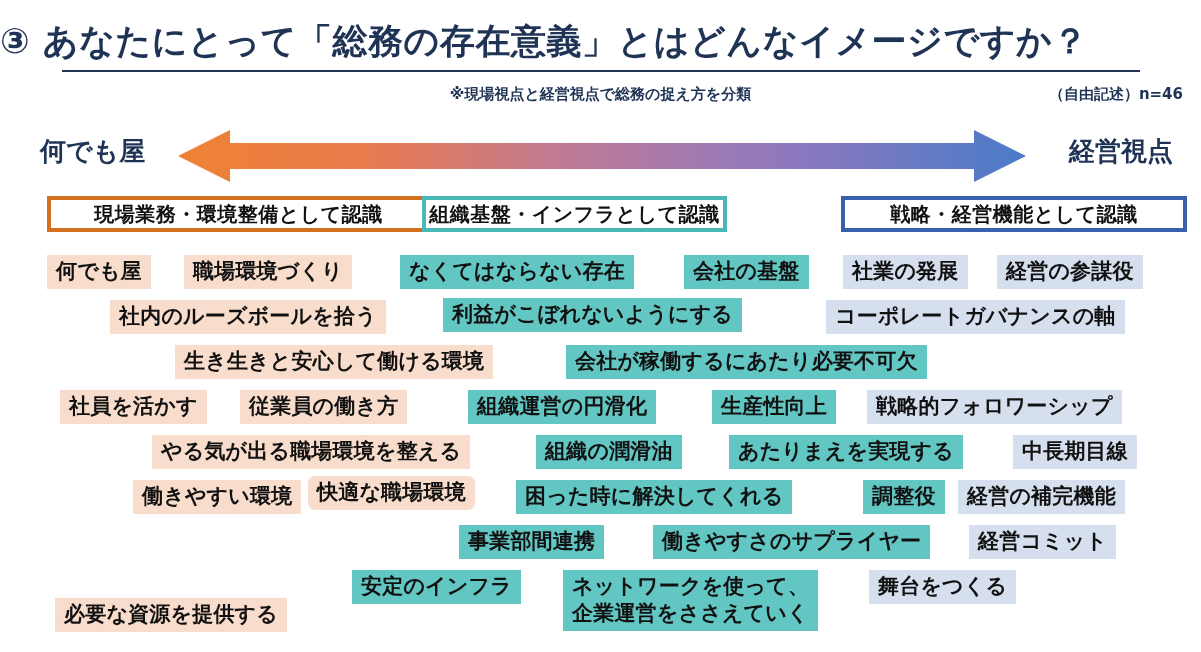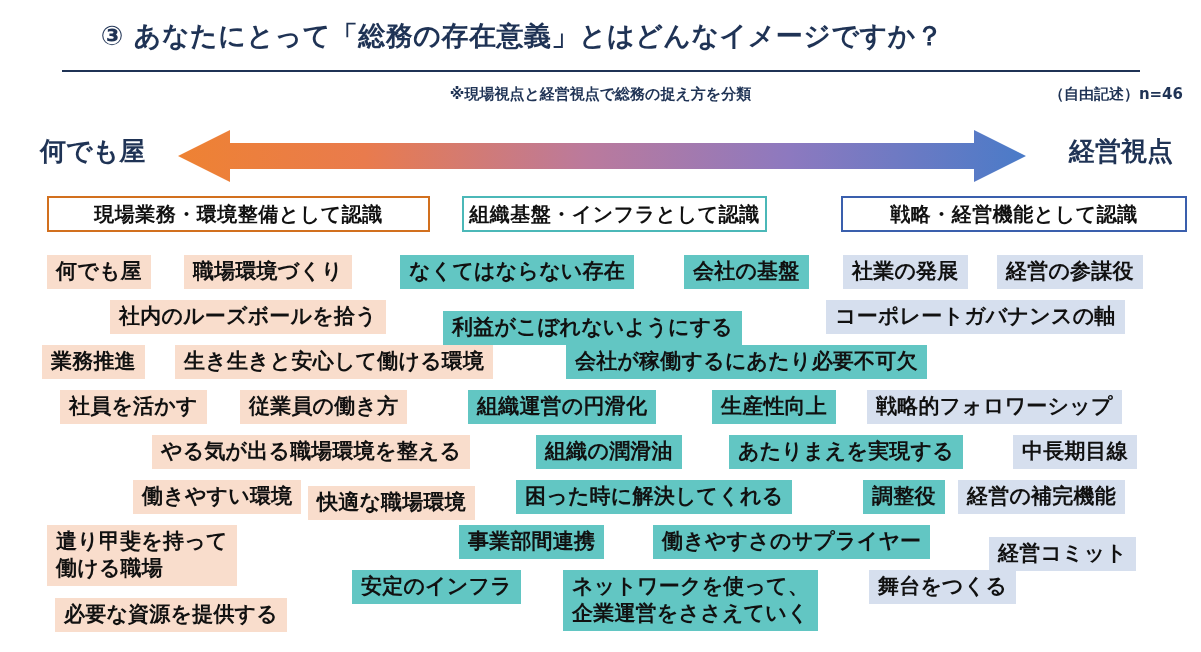--- a/index.html
+++ b/index.html
@@ -17,21 +17,21 @@
     color: #111111;
   }
 
   
   .slide-title {
     position: absolute;
     top: 18px;
     left: 0;
     width: 1044px;
     text-align: center;
-    font-size: 27px;
+    font-size: 35px;
     font-weight: bold;
     letter-spacing: 0.5px;
     color: #1f3355;
     white-space: nowrap;
   }
   .title-rule {
     position: absolute;
     top: 70px;
     left: 62px;
     width: 1078px;
@@ -91,33 +91,33 @@
     top: 196px;
     left: 0;
     width: 1201px;
     height: 38px;
   }
   .cat-box {
     position: absolute;
     top: 0;
     height: 36px;
     box-sizing: border-box;
-    border: 2px solid #3b82f6;
+    border: 4px solid #3b82f6;
     background: #ffffff;
     display: flex;
     align-items: center;
     justify-content: center;
     font-size: 20px;
     font-weight: bold;
     color: #111111;
     white-space: nowrap;
     letter-spacing: 0.5px;
   }
   .cat-box.c0 { left: 47px;  width: 383px; border-color: #d2701e; }
-  .cat-box.c1 { left: 462px; width: 305px; border-color: #4bb8b8; }
+  .cat-box.c1 { left: 422px; width: 305px; border-color: #4bb8b8; }
   .cat-box.c2 { left: 841px; width: 346px; border-color: #3a5fad; }
 
   
   .tag-field {
     position: absolute;
     top: 246px;
     left: 0;
     width: 1201px;
     height: 406px;
   }
@@ -168,42 +168,39 @@
 </div>
 
 <div class="tag-field" id="tag-field">
     <div class="tag field" style="left: 47px; top: 9px;">何でも屋</div>
     <div class="tag field" style="left: 184px; top: 9px;">職場環境づくり</div>
     <div class="tag infra" style="left: 400px; top: 9px;">なくてはならない存在</div>
     <div class="tag infra" style="left: 684px; top: 9px;">会社の基盤</div>
     <div class="tag mgmt" style="left: 843px; top: 9px;">社業の発展</div>
     <div class="tag mgmt" style="left: 997px; top: 9px;">経営の参謀役</div>
     <div class="tag field" style="left: 110px; top: 54px;">社内のルーズボールを拾う</div>
-    <div class="tag infra" style="left: 443px; top: 65px;">利益がこぼれないようにする</div>
+    <div class="tag infra" style="left: 443px; top: 52px;">利益がこぼれないようにする</div>
     <div class="tag mgmt" style="left: 826px; top: 54px;">コーポレートガバナンスの軸</div>
-    <div class="tag field" style="left: 42px; top: 99px;">業務推進</div>
     <div class="tag field" style="left: 175px; top: 99px;">生き生きと安心して働ける環境</div>
     <div class="tag infra" style="left: 566px; top: 99px;">会社が稼働するにあたり必要不可欠</div>
     <div class="tag field" style="left: 60px; top: 144px;">社員を活かす</div>
     <div class="tag field" style="left: 240px; top: 144px;">従業員の働き方</div>
     <div class="tag infra" style="left: 468px; top: 144px;">組織運営の円滑化</div>
     <div class="tag infra" style="left: 712px; top: 144px;">生産性向上</div>
     <div class="tag mgmt" style="left: 867px; top: 144px;">戦略的フォロワーシップ</div>
     <div class="tag field" style="left: 152px; top: 189px;">やる気が出る職場環境を整える</div>
     <div class="tag infra" style="left: 536px; top: 189px;">組織の潤滑油</div>
     <div class="tag infra" style="left: 729px; top: 189px;">あたりまえを実現する</div>
     <div class="tag mgmt" style="left: 1013px; top: 189px;">中長期目線</div>
     <div class="tag field" style="left: 105px; top: 234px; margin-left: 28px;">働きやすい環境</div>
-    <div class="tag field" style="left: 308px; top: 240px;">快適な職場環境</div>
+    <div class="tag field" style="left: 308px; top: 230px; border-radius: 7px;">快適な職場環境</div>
     <div class="tag infra" style="left: 516px; top: 234px;">困った時に解決してくれる</div>
     <div class="tag infra" style="left: 863px; top: 234px;">調整役</div>
     <div class="tag mgmt" style="left: 958px; top: 234px;">経営の補完機能</div>
-    <div class="tag field" style="left: 47px; top: 279px;">遣り甲斐を持って
-働ける職場</div>
     <div class="tag infra" style="left: 459px; top: 279px;">事業部間連携</div>
     <div class="tag infra" style="left: 653px; top: 279px;">働きやすさのサプライヤー</div>
-    <div class="tag mgmt" style="left: 989px; top: 279px; margin-top: 12px;">経営コミット</div>
+    <div class="tag mgmt" style="left: 969px; top: 279px;">経営コミット</div>
     <div class="tag infra" style="left: 352px; top: 324px;">安定のインフラ</div>
     <div class="tag infra" style="left: 563px; top: 324px;">ネットワークを使って、
 企業運営をささえていく</div>
     <div class="tag mgmt" style="left: 869px; top: 324px;">舞台をつくる</div>
     <div class="tag field" style="left: 55px; top: 352px;">必要な資源を提供する</div>
   </div>
 
 </body></html>

